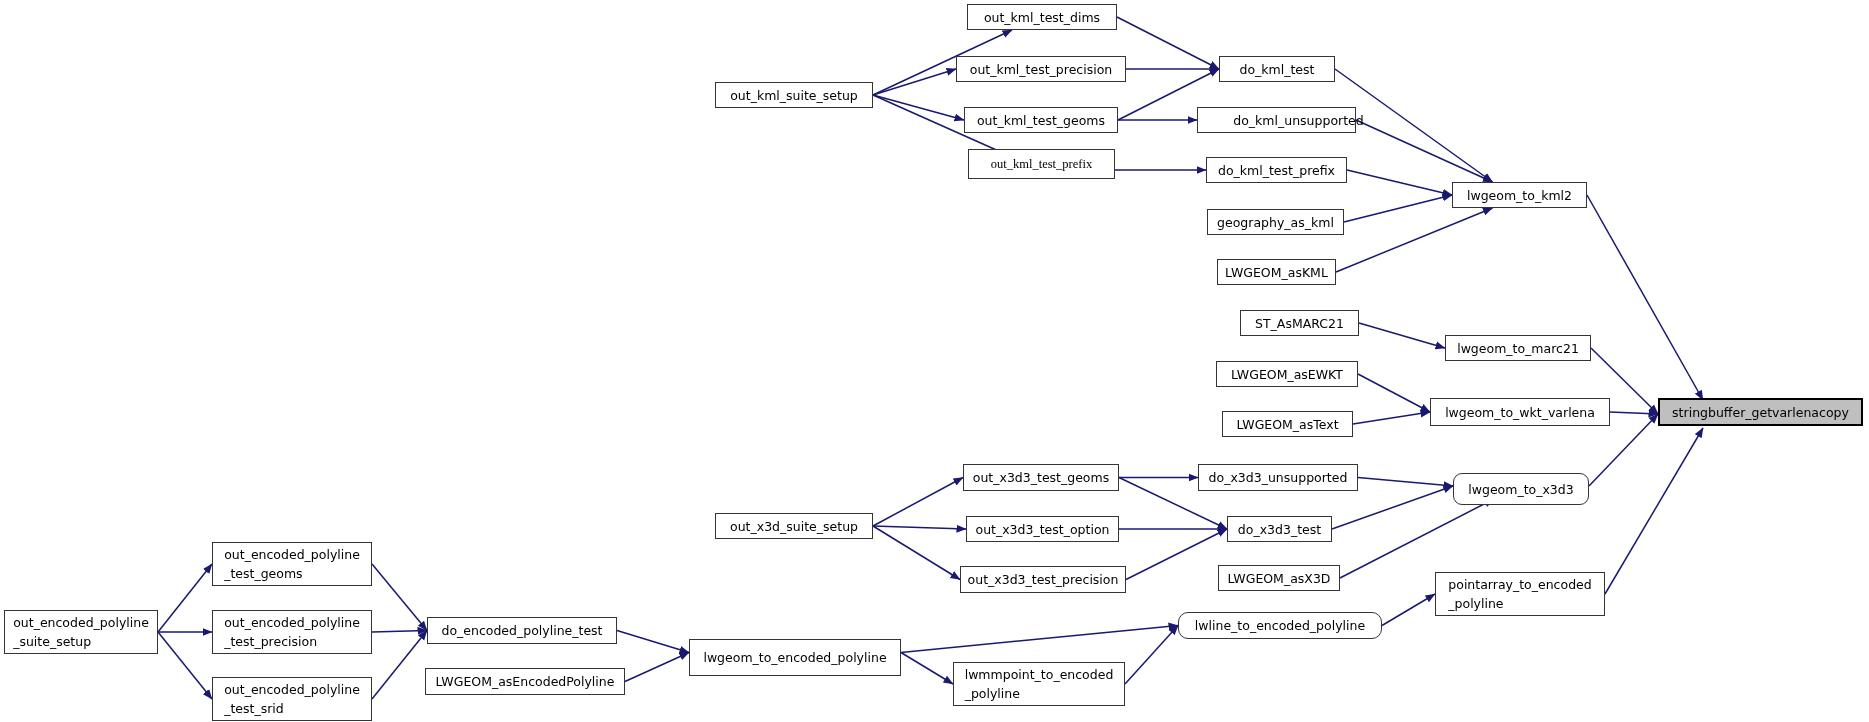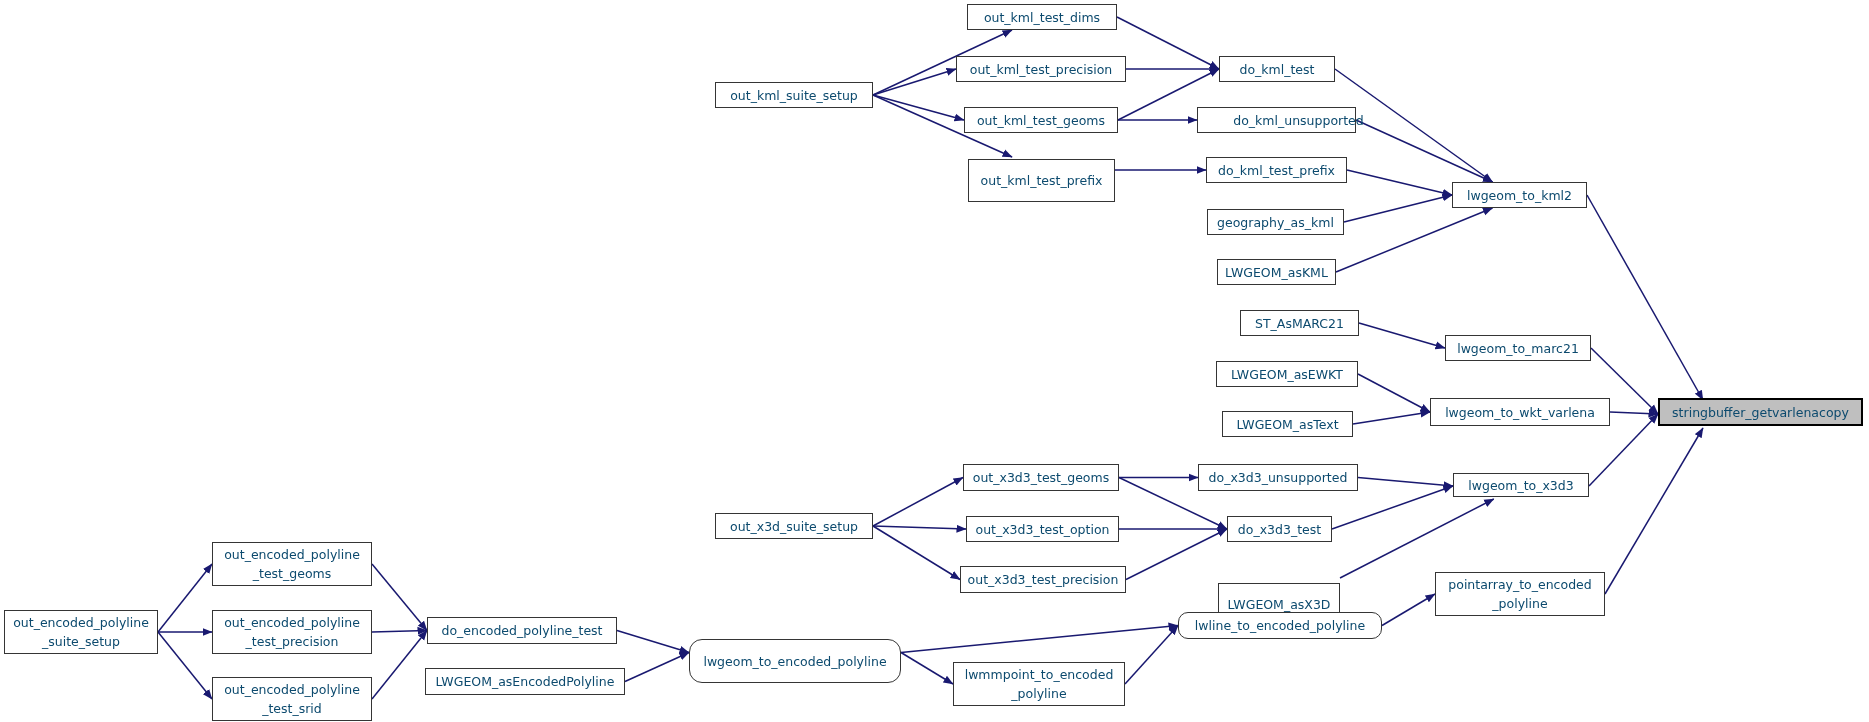--- a/index.html
+++ b/index.html
@@ -1,21 +1,21 @@
 <!DOCTYPE html>
 <html><head>
 <meta charset="utf-8">
 <style>
   html,body{margin:0;padding:0;background:#ffffff;}
   .canvas{position:relative;width:1869px;height:722px;background:#ffffff;overflow:hidden;
           font-family:"DejaVu Sans","Liberation Sans",sans-serif;}
   #edge-layer{position:absolute;left:0;top:0;width:1869px;height:722px;}
   .node{position:absolute;box-sizing:border-box;background:#ffffff;border:1.5px solid #353535;
-        display:flex;align-items:center;justify-content:center;text-align:center;
-        font-size:12.5px;line-height:19px;color:#0c4a6e;white-space:pre-line;cursor:pointer;}
+        display:flex;align-items:center;justify-content:center;
+        font-size:12.5px;line-height:19px;color:#000000;white-space:pre-line;cursor:pointer;}
   .node.hl{background:#bfbfbf;border:2px solid #000000;}
 </style>
 </head>
 <body>
 
 <div class="canvas">
   <svg id="edge-layer" viewBox="0 0 1869 722" xmlns="http://www.w3.org/2000/svg">
     <defs>
       <marker id="arrow" markerWidth="11" markerHeight="9" refX="9.5" refY="4.5" orient="auto" markerUnits="userSpaceOnUse">
         <path d="M0,0.5 L10,4.5 L0,8.5 z" fill="#191970"></path>
@@ -66,51 +66,51 @@
         <path d="M1125,684 L1178,625.5" stroke="#191970" stroke-width="1.5" fill="none" marker-end="url(#arrow)"></path>
         <path d="M1382,625.5 L1435,594" stroke="#191970" stroke-width="1.5" fill="none" marker-end="url(#arrow)"></path>
         <path d="M1605,594 L1703,428" stroke="#191970" stroke-width="1.5" fill="none" marker-end="url(#arrow)"></path>
       </g>
   </svg>
   <div id="node-layer">
       <div class="node" style="left: 967px; top: 4px; width: 150px; height: 26px;">out_kml_test_dims</div>
       <div class="node" style="left: 715px; top: 82px; width: 158px; height: 26px;">out_kml_suite_setup</div>
       <div class="node" style="left: 956px; top: 56px; width: 170px; height: 26px;">out_kml_test_precision</div>
       <div class="node" style="left: 964px; top: 107px; width: 154px; height: 26px;">out_kml_test_geoms</div>
-      <div class="node" style="left: 968px; top: 159px; width: 147px; height: 43px;">out_kml_test_prefix</div>
+      <div class="node" style="left: 968px; top: 149px; width: 147px; height: 30px; font-family: Liberation Serif, serif;">out_kml_test_prefix</div>
       <div class="node" style="left: 1219px; top: 56px; width: 116px; height: 26px;">do_kml_test</div>
       <div class="node" style="left: 1197px; top: 107px; width: 159px; height: 26px; padding-left: 44px;">do_kml_unsupported</div>
       <div class="node" style="left: 1206px; top: 157px; width: 141px; height: 26px;">do_kml_test_prefix</div>
       <div class="node" style="left: 1207px; top: 209px; width: 137px; height: 26px;">geography_as_kml</div>
       <div class="node" style="left: 1217px; top: 259px; width: 119px; height: 26px;">LWGEOM_asKML</div>
       <div class="node" style="left: 1452px; top: 182px; width: 135px; height: 26px;">lwgeom_to_kml2</div>
       <div class="node" style="left: 1240px; top: 310px; width: 119px; height: 26px;">ST_AsMARC21</div>
       <div class="node" style="left: 1445px; top: 335px; width: 146px; height: 26px;">lwgeom_to_marc21</div>
       <div class="node" style="left: 1216px; top: 361px; width: 142px; height: 26px;">LWGEOM_asEWKT</div>
       <div class="node" style="left: 1222px; top: 411px; width: 131px; height: 26px;">LWGEOM_asText</div>
       <div class="node" style="left: 1430px; top: 398px; width: 180px; height: 28px;">lwgeom_to_wkt_varlena</div>
       <div class="node hl" style="left: 1658px; top: 398px; width: 205px; height: 28px;">stringbuffer_getvarlenacopy</div>
       <div class="node" style="left: 715px; top: 513px; width: 158px; height: 26px;">out_x3d_suite_setup</div>
       <div class="node" style="left: 963px; top: 464px; width: 156px; height: 27px;">out_x3d3_test_geoms</div>
       <div class="node" style="left: 966px; top: 516px; width: 153px; height: 26px;">out_x3d3_test_option</div>
       <div class="node" style="left: 960px; top: 566px; width: 166px; height: 27px;">out_x3d3_test_precision</div>
       <div class="node" style="left: 1198px; top: 464px; width: 160px; height: 27px;">do_x3d3_unsupported</div>
       <div class="node" style="left: 1227px; top: 516px; width: 105px; height: 26px;">do_x3d3_test</div>
-      <div class="node" style="left: 1218px; top: 565px; width: 122px; height: 42px; margin-top: 18px;">LWGEOM_asX3D</div>
-      <div class="node" style="left: 1453px; top: 473px; width: 136px; height: 24px;">lwgeom_to_x3d3</div>
+      <div class="node" style="left: 1218px; top: 565px; width: 122px; height: 26px;">LWGEOM_asX3D</div>
+      <div class="node" style="left: 1453px; top: 473px; width: 136px; height: 32px; border-radius: 9px;">lwgeom_to_x3d3</div>
       <div class="node" style="left: 4px; top: 610px; width: 154px; height: 44px;">out_encoded_polyline
 _suite_setup</div>
       <div class="node" style="left: 212px; top: 542px; width: 160px; height: 44px;">out_encoded_polyline
 _test_geoms</div>
       <div class="node" style="left: 212px; top: 610px; width: 160px; height: 44px;">out_encoded_polyline
 _test_precision</div>
       <div class="node" style="left: 212px; top: 677px; width: 160px; height: 44px;">out_encoded_polyline
 _test_srid</div>
       <div class="node" style="left: 427px; top: 617px; width: 190px; height: 27px;">do_encoded_polyline_test</div>
       <div class="node" style="left: 425px; top: 668px; width: 200px; height: 27px;">LWGEOM_asEncodedPolyline</div>
-      <div class="node" style="left: 689px; top: 639px; width: 212px; height: 44px; border-radius: 13px;">lwgeom_to_encoded_polyline</div>
+      <div class="node" style="left: 689px; top: 639px; width: 212px; height: 37px;">lwgeom_to_encoded_polyline</div>
       <div class="node" style="left: 953px; top: 662px; width: 172px; height: 44px;">lwmmpoint_to_encoded
 _polyline</div>
       <div class="node" style="left: 1178px; top: 612px; width: 204px; height: 27px; border-radius: 10px;">lwline_to_encoded_polyline</div>
       <div class="node" style="left: 1435px; top: 572px; width: 170px; height: 44px;">pointarray_to_encoded
 _polyline</div>
     </div>
 </div>
 
 </body></html>

